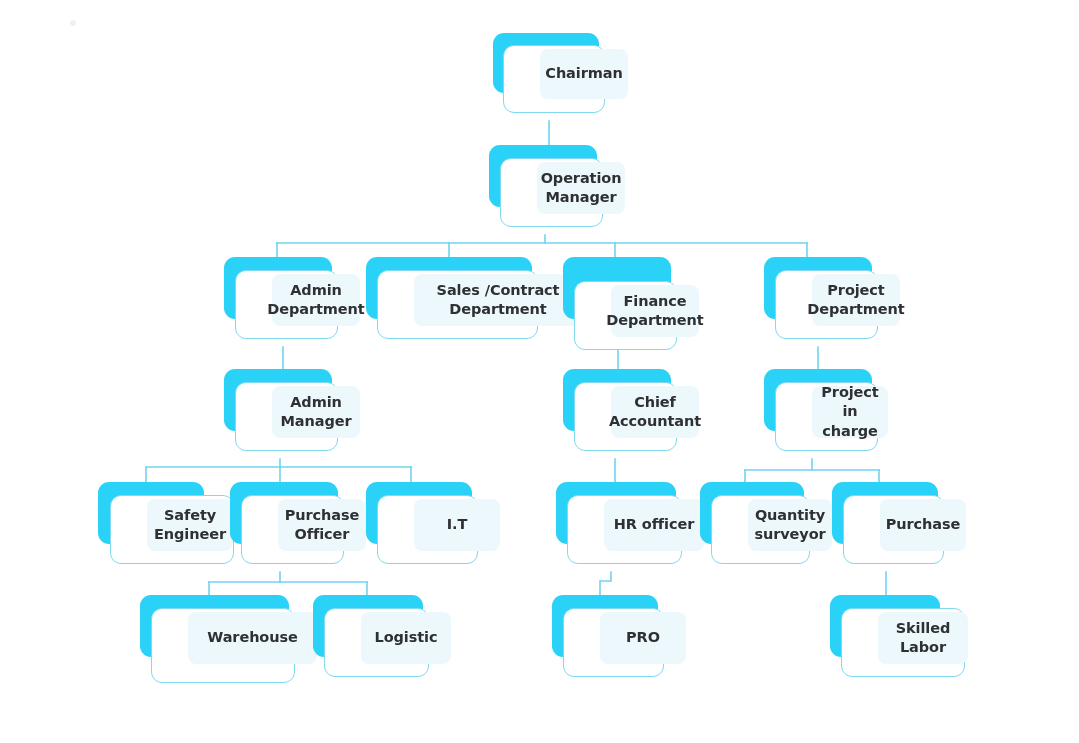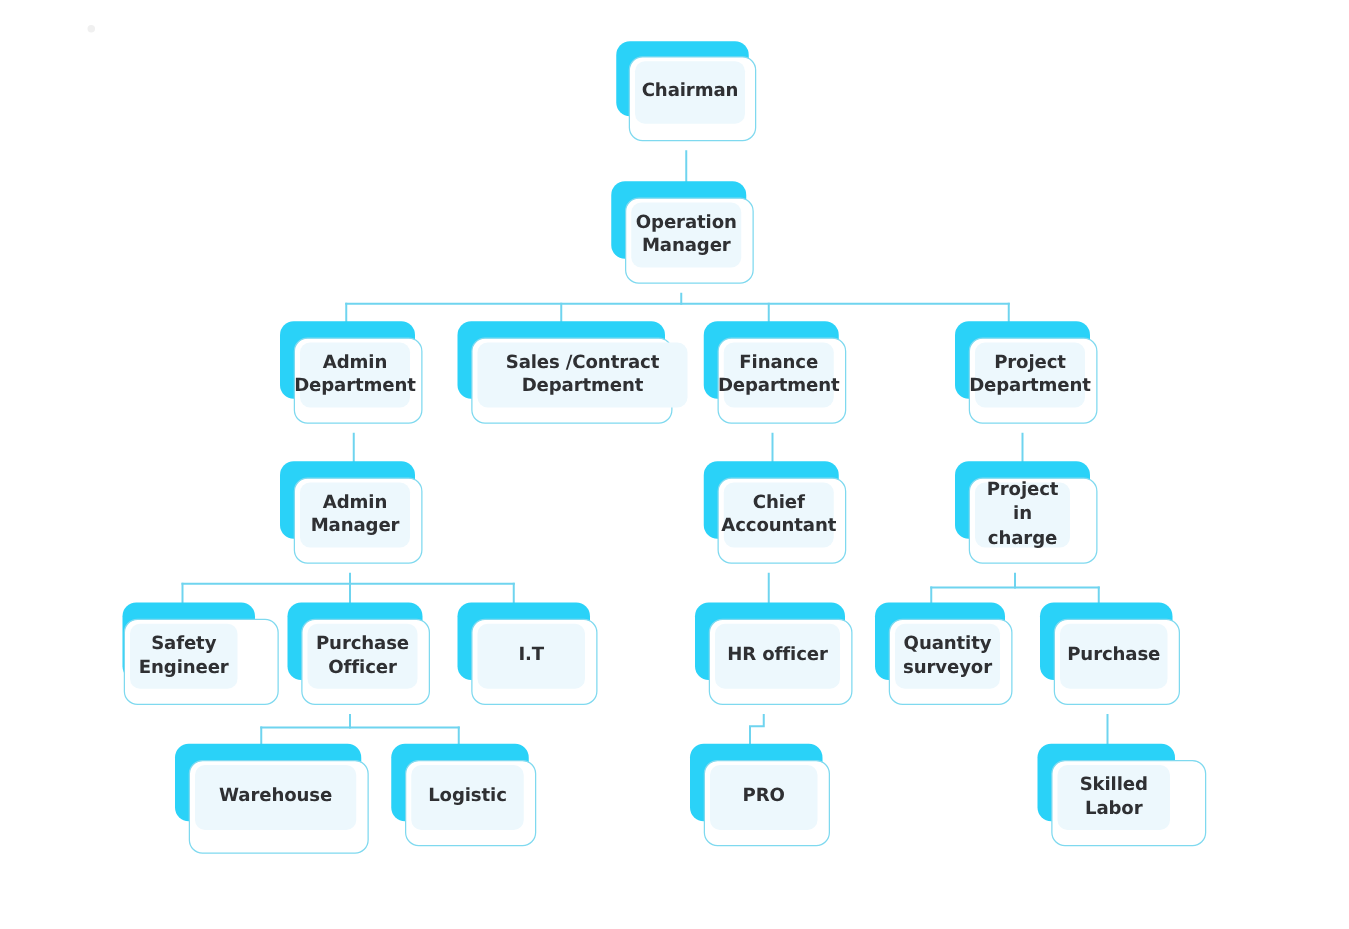--- a/index.html
+++ b/index.html
@@ -46,20 +46,21 @@
   }
   
   .node-inner {
     position: absolute;
     border-radius: 8px;
     background: #edf8fd;
     display: flex;
     align-items: center;
     justify-content: center;
     box-sizing: border-box;
+    margin-left: 32px;
   }
   .node-label {
     color: #2f3033;
     font-weight: bold;
     font-size: 14.5px;
     line-height: 1.33;
     text-align: center;
     letter-spacing: -0.1px;
     white-space: pre-line;
     padding: 0 4px;
@@ -155,21 +156,21 @@
     <div class="node-front" style="left:11px; top:13px; width:161px; height:69px;">
       <div class="node-inner" style="left:4px; top:3px; width:168px; height:52px;">
         <span class="node-label">Sales /Contract
 Department</span>
       </div>
     </div>
   </div>
 
   <div class="org-node" style="left:563px; top:257px; width:114px; height:82px;">
     <div class="node-back" style="width:108px; height:62px;"></div>
-    <div class="node-front" style="left:11px; top:13px; width:103px; height:69px;">
+    <div class="node-front" style="left:11px; top:24px; width:103px; height:69px;">
       <div class="node-inner" style="left:4px; top:3px; width:88px; height:52px;">
         <span class="node-label">Finance
 Department</span>
       </div>
     </div>
   </div>
 
   <div class="org-node" style="left:764px; top:257px; width:114px; height:82px;">
     <div class="node-back" style="width:108px; height:62px;"></div>
     <div class="node-front" style="left:11px; top:13px; width:103px; height:69px;">
@@ -205,21 +206,21 @@
     <div class="node-front" style="left:11px; top:13px; width:103px; height:69px;">
       <div class="node-inner" style="left:4px; top:3px; width:76px; height:52px;">
         <span class="node-label">Project in
 charge</span>
       </div>
     </div>
   </div>
 
   <div class="org-node" style="left:98px; top:482px; width:112px; height:82px;">
     <div class="node-back" style="width:106px; height:62px;"></div>
-    <div class="node-front" style="left:1px; top:13px; width:124px; height:69px;padding-left:48px;">
+    <div class="node-front" style="left:12px; top:13px; width:124px; height:69px;padding-left:48px;">
       <div class="node-inner" style="left:4px; top:3px; width:86px; height:52px;">
         <span class="node-label">Safety
 Engineer</span>
       </div>
     </div>
   </div>
 
   <div class="org-node" style="left:230px; top:482px; width:114px; height:82px;">
     <div class="node-back" style="width:108px; height:62px;"></div>
     <div class="node-front" style="left:11px; top:13px; width:103px; height:69px;">

